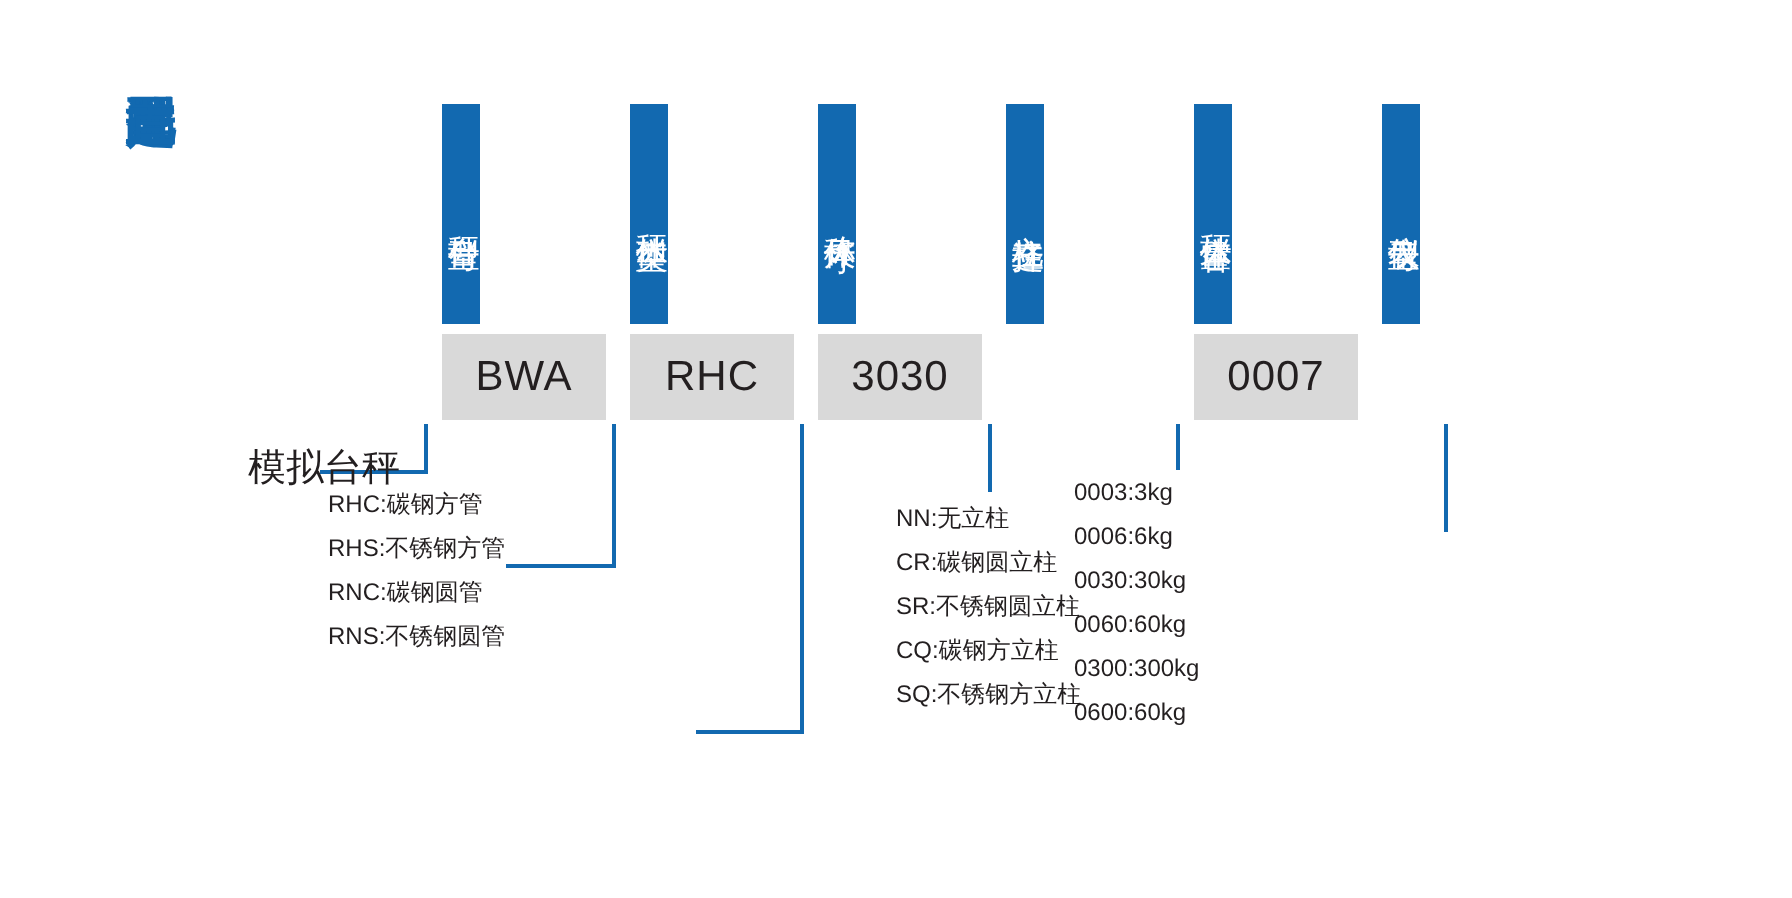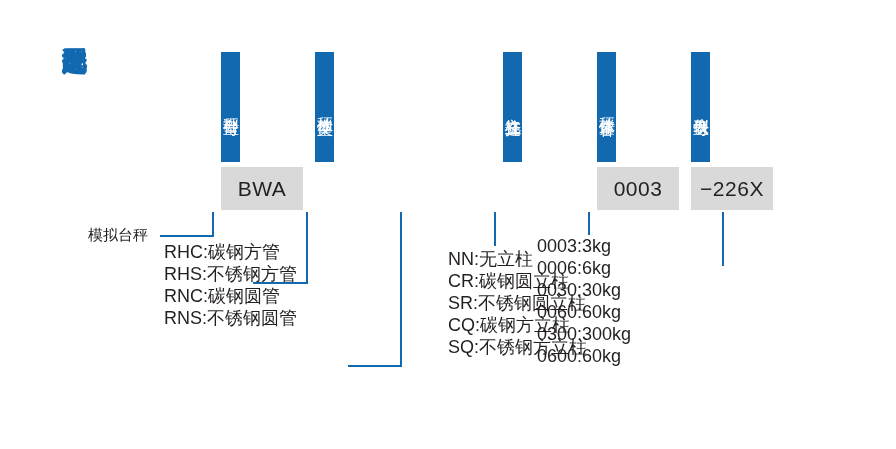--- a/index.html
+++ b/index.html
@@ -76,53 +76,58 @@
   }
   .hline {
     position: absolute;
     height: 2px;
     background: #1269b0;
   }
 
   
   .note {
     position: absolute;
-    font-size: 18px;
+    font-size: 12px;
     line-height: 22px;
     color: #231f20;
     white-space: pre;
   }
   .note.big {
-    font-size: 15px;
+    font-size: 19px;
+    margin-left: 36px;
   }
 </style>
 </head>
 <body>
 
 <div id="canvas">
 
   <div class="vtitle">产品选型配置</div>
 
   <div class="col" style="left:188px">
     <div class="head">台秤型号</div>
     <div class="val">BWA</div>
   </div>
   <div class="col" style="left:282px">
     <div class="head">秤体类型</div>
+    <div class="val">RHC</div>
+  </div>
+  <div class="col" style="left:376px">
+    <div class="head">称体尺寸</div>
+    <div class="val">3030</div>
   </div>
   <div class="col" style="left:470px">
     <div class="head">立柱选择</div>
   </div>
   <div class="col" style="left:564px">
     <div class="head">秤体容量</div>
-    <div class="val">0003</div>
+    <div class="val">0007</div>
   </div>
   <div class="col" style="left:658px">
     <div class="head">仪表型号</div>
-    <div class="val">−226X</div>
   </div>
 
   <div class="vline" style="left:212px; top:212px; height:25px"></div>
   <div class="hline" style="left:160px; top:235px; width:54px"></div>
 
   <div class="vline" style="left:306px; top:212px; height:72px"></div>
   <div class="hline" style="left:253px; top:282px; width:55px"></div>
 
   <div class="vline" style="left:400px; top:212px; height:155px"></div>
   <div class="hline" style="left:348px; top:365px; width:54px"></div>

